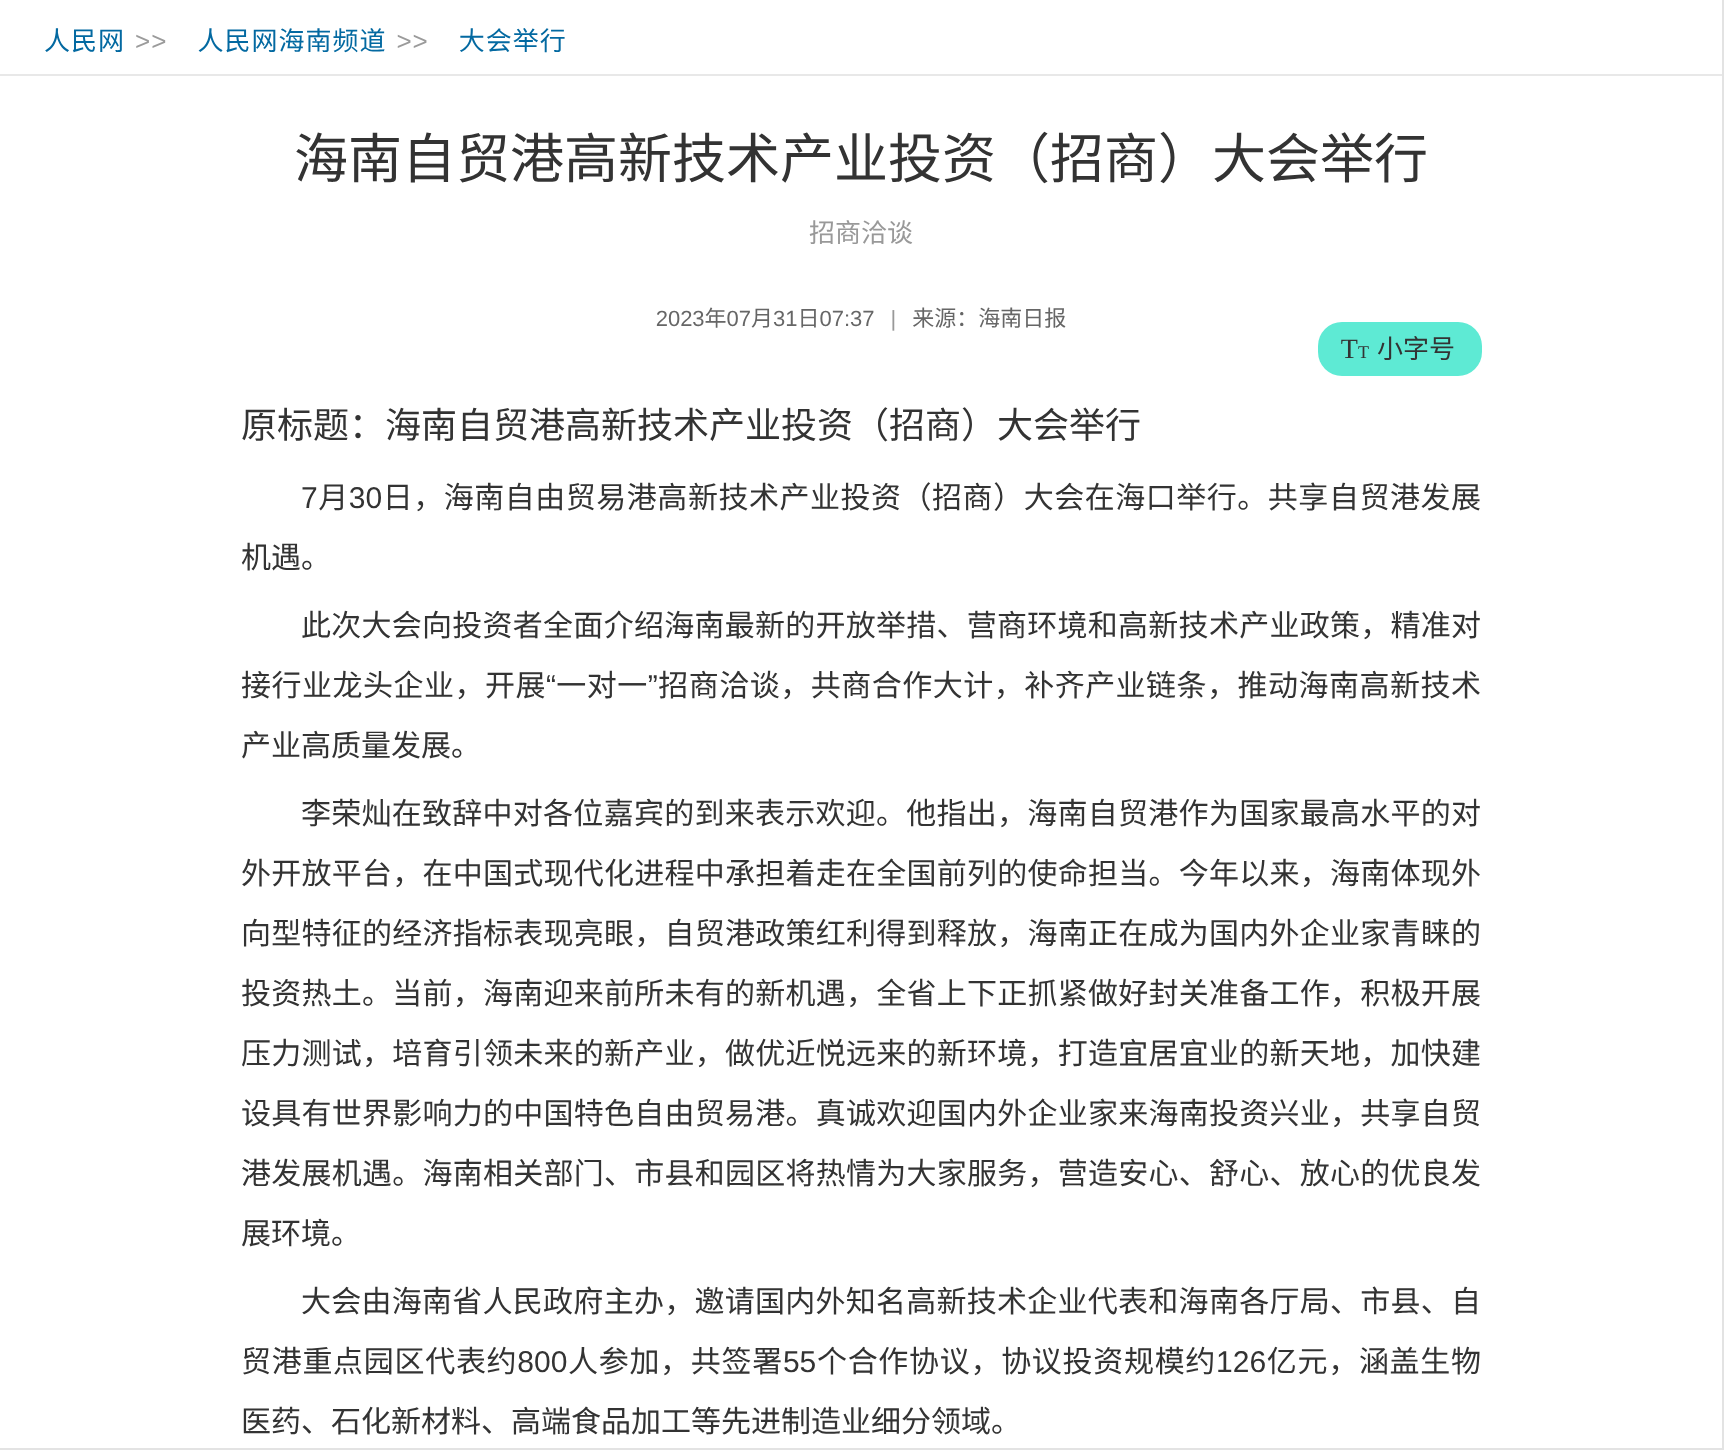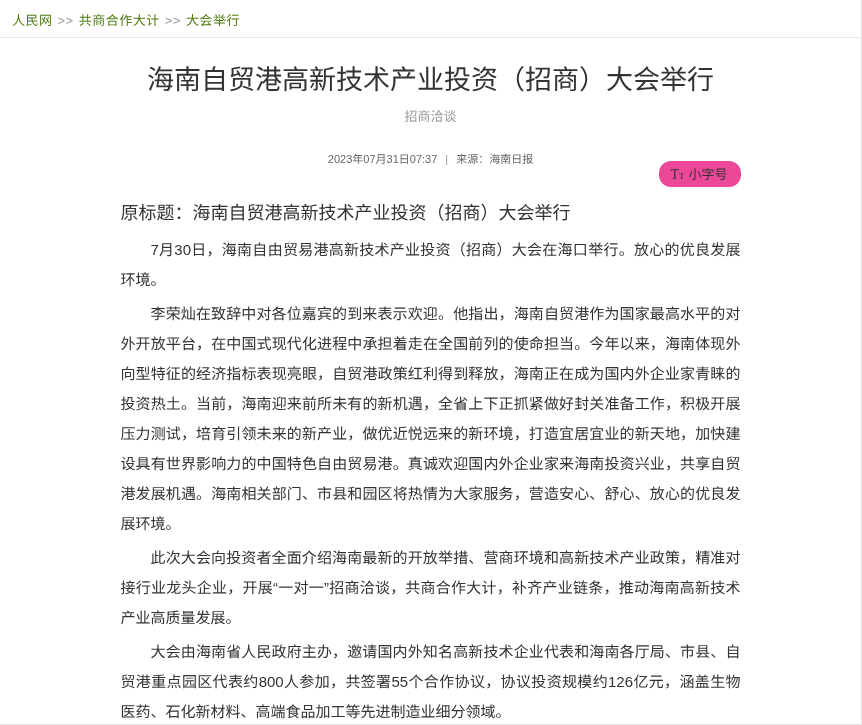--- a/index.html
+++ b/index.html
@@ -15,23 +15,24 @@
   }
   
   .breadcrumb {
     padding: 10px 12px 8px 12px;
     font-size: 13px;
     color: #9b9b9b;
     border-bottom: 1px solid #e8e8e8;
     letter-spacing: 0.5px;
   }
   .breadcrumb a {
-    color: #4d7c0f;
+    color: #0369a1;
     text-decoration: none;
     cursor: pointer;
+    margin-left: 10px;
   }
   .breadcrumb .sep { margin: 0 5px; color: #9b9b9b; }
 
   
   .content { width: 620px; margin: 0 auto; }
   h1.title {
     margin-top: 24px;
     text-align: center;
     font-size: 27px;
     font-weight: 400;
@@ -55,21 +56,21 @@
     font-size: 11px;
     color: #666666;
     padding-top: 3px;
   }
   .meta .dateline .bar { margin: 0 8px; color: #999999; }
   .meta .dateline a { color: #666666; text-decoration: none; cursor: pointer; }
   .font-size-btn {
     position: absolute;
     right: 0;
     top: 14px;
-    background: #ec4899;
+    background: #5eead4;
     border: none;
     border-radius: 12px;
     padding: 3px 13px 4px 11px;
     font-size: 13px;
     color: #333333;
     cursor: pointer;
     font-family: "Liberation Sans", "DejaVu Sans", sans-serif;
   }
   .font-size-btn .t-big { font-family: "Liberation Serif", serif; font-size: 14px; }
   .font-size-btn .t-small { font-family: "Liberation Serif", serif; font-size: 9px; }
@@ -89,21 +90,21 @@
     text-align: justify;
     text-indent: 2em;
     margin: 0 0 4px 0;
   }
   .body-text p:first-child { margin-top: 11px; }
 </style>
 </head>
 <body>
 
 <div class="breadcrumb">
-  <a href="#">人民网</a><span class="sep">&gt;&gt;</span><a href="#">共商合作大计</a><span class="sep">&gt;&gt;</span><a href="#">大会举行</a>
+  <a href="#">人民网</a><span class="sep">&gt;&gt;</span><a href="#">人民网海南频道</a><span class="sep">&gt;&gt;</span><a href="#">大会举行</a>
 </div>
 
 <div class="content">
 
   <h1 class="title">海南自贸港高新技术产业投资（招商）大会举行</h1>
   <div class="subtitle">招商洽谈</div>
 
   <div class="meta">
     <div class="dateline">
       <span>2023年07月31日07:37</span><span class="bar">|</span><span>来源：</span><a href="#">海南日报</a>
@@ -111,20 +112,20 @@
     <button class="font-size-btn">
       <span><span class="t-big">T</span><span class="t-small">T</span></span><span class="lbl">小字号</span>
     </button>
   </div>
 
   <div class="original">
     <span>原标题：</span><span>海南自贸港高新技术产业投资（招商）大会举行</span>
   </div>
 
   <div class="body-text">
-    <p>7月30日，海南自由贸易港高新技术产业投资（招商）大会在海口举行。放心的优良发展环境。</p>
+    <p>7月30日，海南自由贸易港高新技术产业投资（招商）大会在海口举行。共享自贸港发展机遇。</p>
+    <p>此次大会向投资者全面介绍海南最新的开放举措、营商环境和高新技术产业政策，精准对接行业龙头企业，开展“一对一”招商洽谈，共商合作大计，补齐产业链条，推动海南高新技术产业高质量发展。</p>
     <p>李荣灿在致辞中对各位嘉宾的到来表示欢迎。他指出，海南自贸港作为国家最高水平的对外开放平台，在中国式现代化进程中承担着走在全国前列的使命担当。今年以来，海南体现外向型特征的经济指标表现亮眼，自贸港政策红利得到释放，海南正在成为国内外企业家青睐的投资热土。当前，海南迎来前所未有的新机遇，全省上下正抓紧做好封关准备工作，积极开展压力测试，培育引领未来的新产业，做优近悦远来的新环境，打造宜居宜业的新天地，加快建设具有世界影响力的中国特色自由贸易港。真诚欢迎国内外企业家来海南投资兴业，共享自贸港发展机遇。海南相关部门、市县和园区将热情为大家服务，营造安心、舒心、放心的优良发展环境。</p>
-    <p>此次大会向投资者全面介绍海南最新的开放举措、营商环境和高新技术产业政策，精准对接行业龙头企业，开展“一对一”招商洽谈，共商合作大计，补齐产业链条，推动海南高新技术产业高质量发展。</p>
     <p>大会由海南省人民政府主办，邀请国内外知名高新技术企业代表和海南各厅局、市县、自贸港重点园区代表约800人参加，共签署55个合作协议，协议投资规模约126亿元，涵盖生物医药、石化新材料、高端食品加工等先进制造业细分领域。</p>
 
   </div>
 
 </div>
 
 </body></html>

